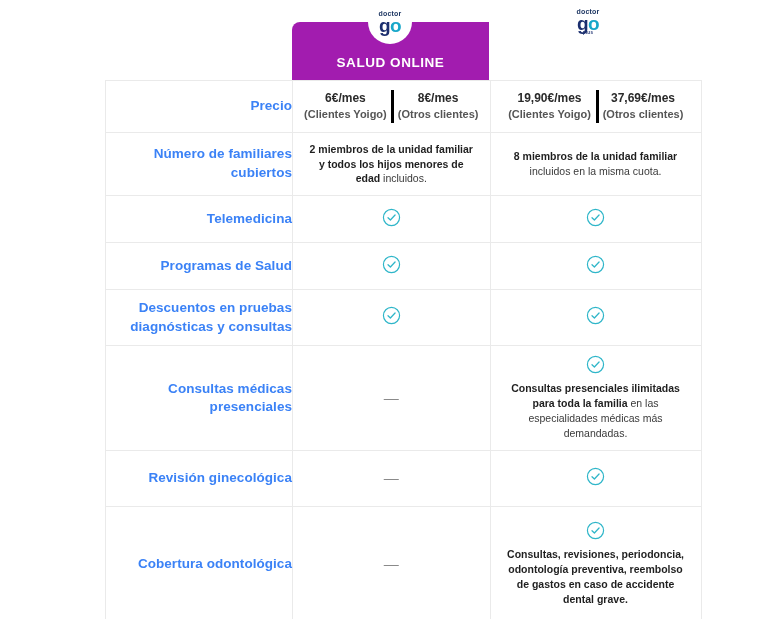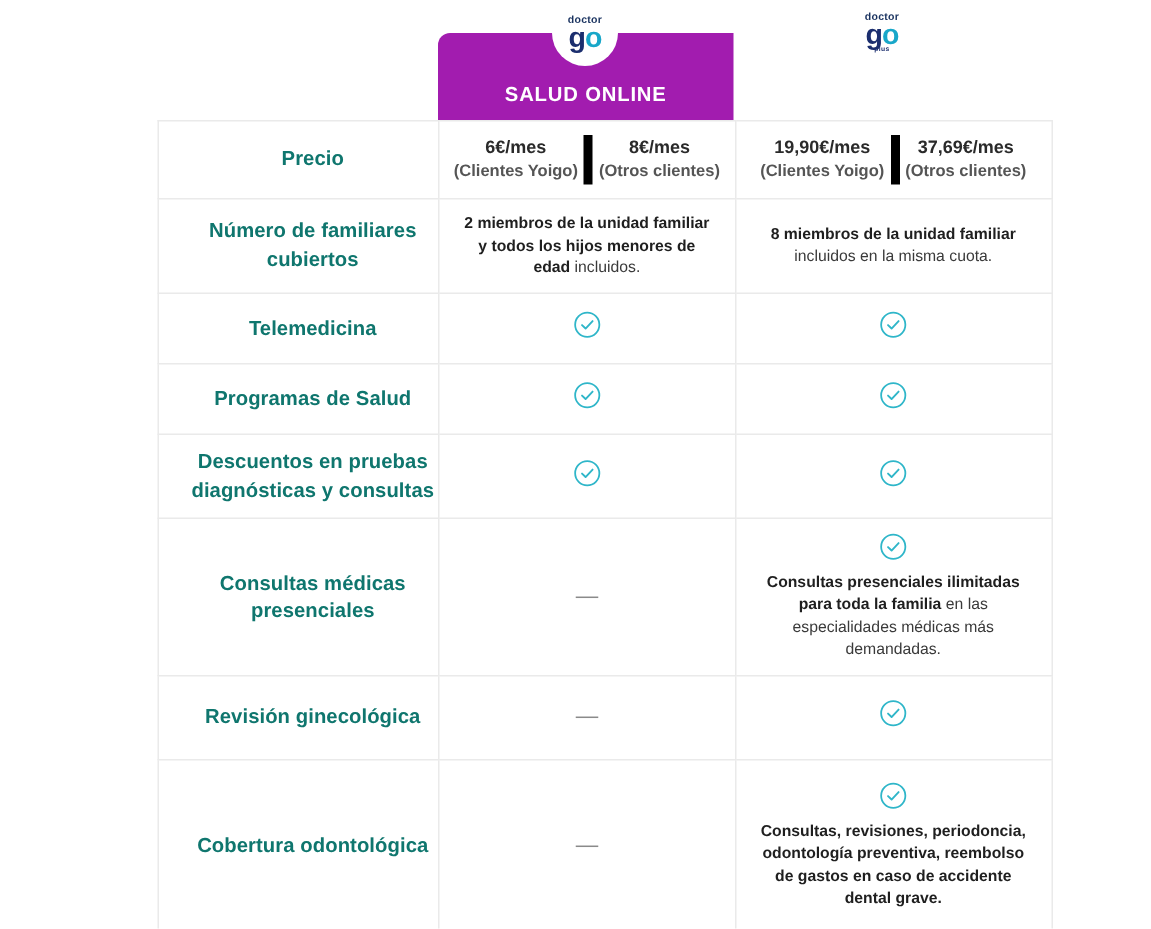--- a/index.html
+++ b/index.html
@@ -125,24 +125,24 @@
     border: 1px solid #EAEAEA;
     vertical-align: middle;
     background: #ffffff;
   }
 
   td.feature {
     width: 187px;
     padding: 0 0 0 19px;
     font-size: 13.5px;
     font-weight: bold;
-    color: #0f766e;
+    color: #3b82f6;
     line-height: 1.38;
     letter-spacing: 0.05px;
-    text-align: center;
+    text-align: right;
   }
 
   td.val {
     width: 197.5px;
     text-align: center;
     padding: 9px 13px;
   }
   td.val-2 { width: 211px; }
 
   
@@ -156,21 +156,21 @@
     display: flex;
     align-items: stretch;
     justify-content: center;
   }
   .price-cell {
     flex: 1 1 50%;
     text-align: center;
     padding: 0 4px;
   }
   .price-cell + .price-cell {
-    border-left: 6px solid #000000;
+    border-left: 3px solid #000000;
   }
   .price-amount {
     font-size: 12px;
     font-weight: bold;
     color: #2A2A2A;
     line-height: 1.42;
     white-space: nowrap;
   }
   .price-note {
     font-size: 11px;

